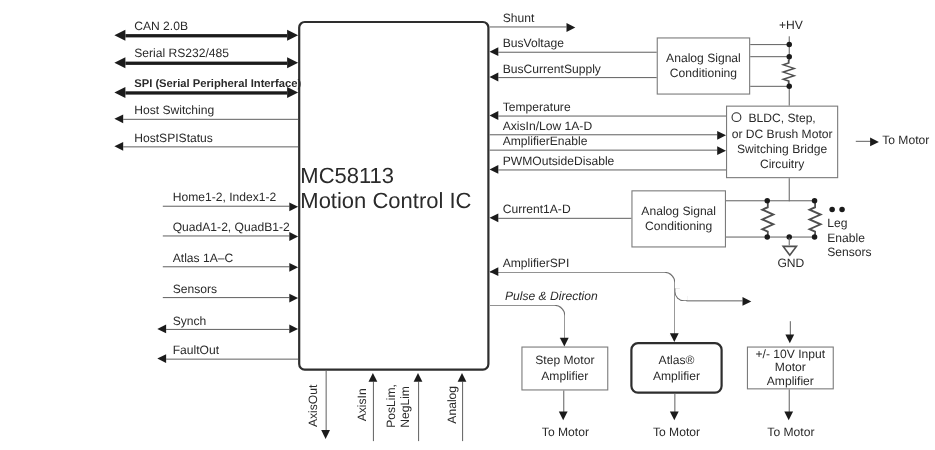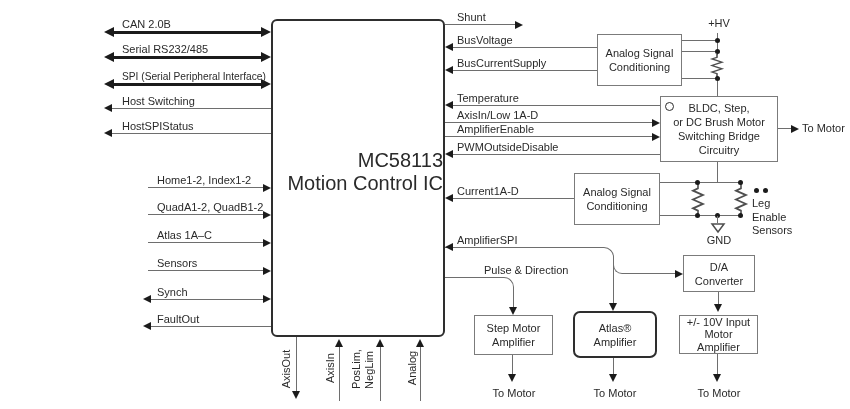--- a/index.html
+++ b/index.html
@@ -24,62 +24,58 @@
   .ah { position:absolute; width:0; height:0; border-style:solid; border-color:transparent; }
   .ah.r { border-width:4px 0 4px 8px; border-left-color:#1b1b1b; }
   .ah.l { border-width:4px 8px 4px 0; border-right-color:#1b1b1b; }
   .ah.u { border-width:0 4px 8px 4px; border-bottom-color:#1b1b1b; }
   .ah.d { border-width:8px 4px 0 4px; border-top-color:#1b1b1b; }
   .ah.Tl { border-width:5px 10px 5px 0; border-right-color:#1b1b1b; }
   .ah.Tr { border-width:5px 0 5px 10px; border-left-color:#1b1b1b; }
 
   
   .lbl { position:absolute; font-size:11px; line-height:13px; white-space:nowrap; }
-  .lbl.fs10 { font-size:10.2px; }
+  .lbl.fs10 { font-size:10.2px;font-weight:bold; }
   .lbl.cx { transform:translateX(-50%); }
   .lbl.rot { transform:translate(-50%,-50%) rotate(-90deg); }
   .ml { white-space:pre-line; }
 
   .dot { position:absolute; width:5px; height:5px; border-radius:50%; background:#1b1b1b; }
   .port-circle { position:absolute; width:9px; height:9px; border:1.6px solid #2d2d2d; border-radius:50%; background:#fff; }
   svg { position:absolute; overflow:visible; }
 </style>
 </head>
 <body>
 
 <div id="canvas">
 
 
   <div class="box dark" style="left:271px; top:19px; width:174px; height:318px; align-items:flex-start;">
-    <span class="ml" style="position:absolute; left:0; right:0; top:128px; font-size:20px; line-height:23px; text-align:right;">MC58113
+    <span class="ml" style="position:absolute; left:0; right:0; top:128px; font-size:20px; line-height:23px; text-align:left;">MC58113
 Motion Control IC</span>
   </div>
 
   <div class="box" style="left:597px; top:34px; width:85px; height:52px;">
     <span class="bt">Analog Signal
 Conditioning</span>
   </div>
 
-  <div class="box" style="left:660px; top:96px; width:118px; height:66px;">
+  <div class="box" style="left:660px; top:96px; width:102px; height:66px;">
     <span class="bt">BLDC, Step,
 or DC Brush Motor
 Switching Bridge
 Circuitry</span>
   </div>
   <div class="port-circle" style="left:665px; top:102px;"></div>
 
   <div class="box" style="left:574px; top:173px; width:86px; height:52px;">
     <span class="bt">Analog Signal
 Conditioning</span>
   </div>
 
-  <div class="box" style="left:683px; top:255px; width:72px; height:37px;">
-    <span class="bt">D/A
-Converter</span>
-  </div>
 
   <div class="box" style="left:474px; top:315px; width:79px; height:40px;">
     <span class="bt">Step Motor
 Amplifier</span>
   </div>
 
   <div class="box dark" style="left:573px; top:311px; width:84px; height:47px; border-radius:7px;">
     <span class="bt">Atlas®
 Amplifier</span>
   </div>
@@ -190,21 +186,21 @@
   <div class="corner-tr" style="left:445px; top:247px; width:169px; height:58px;"></div>
   <div class="ah l" style="left:445px; top:243px;"></div>
   <div class="corner-bl" style="left:613px; top:262px; width:12px; height:12px;"></div>
   <div class="hl" style="left:624px; top:273px; width:51px;"></div>
   <div class="ah r" style="left:675px; top:270px;"></div>
   <div class="ah d" style="left:609px; top:303px;"></div>
   <div class="lbl" style="left:457px; top:234px;">AmplifierSPI</div>
 
   <div class="corner-tr" style="left:445px; top:277px; width:69px; height:31px;"></div>
   <div class="ah d" style="left:509px; top:307px;"></div>
-  <div class="lbl" style="left:484px; top:264px;">Pulse &amp; Direction</div>
+  <div class="lbl" style="left:459px; top:264px;font-style:italic;">Pulse &amp; Direction</div>
 
   <div class="lbl cx" style="left:719px; top:17px;">+HV</div>
   <div class="vl" style="left:717px; top:33px; height:22px;"></div>
   <svg style="left:710px; top:54px;" width="14" height="23" viewBox="0 0 14 28" preserveAspectRatio="none">
     <polyline points="7,0 7,4 2,6 12,10 2,14 12,18 2,22 7,24 7,28" fill="none" stroke="#4f4f4f" stroke-width="1.6"></polyline>
   </svg>
   <div class="vl" style="left:717px; top:76px; height:20px;"></div>
   <div class="hl" style="left:682px; top:40px; width:36px;"></div>
   <div class="hl" style="left:682px; top:51px; width:36px;"></div>
   <div class="hl" style="left:682px; top:78px; width:36px;"></div>

